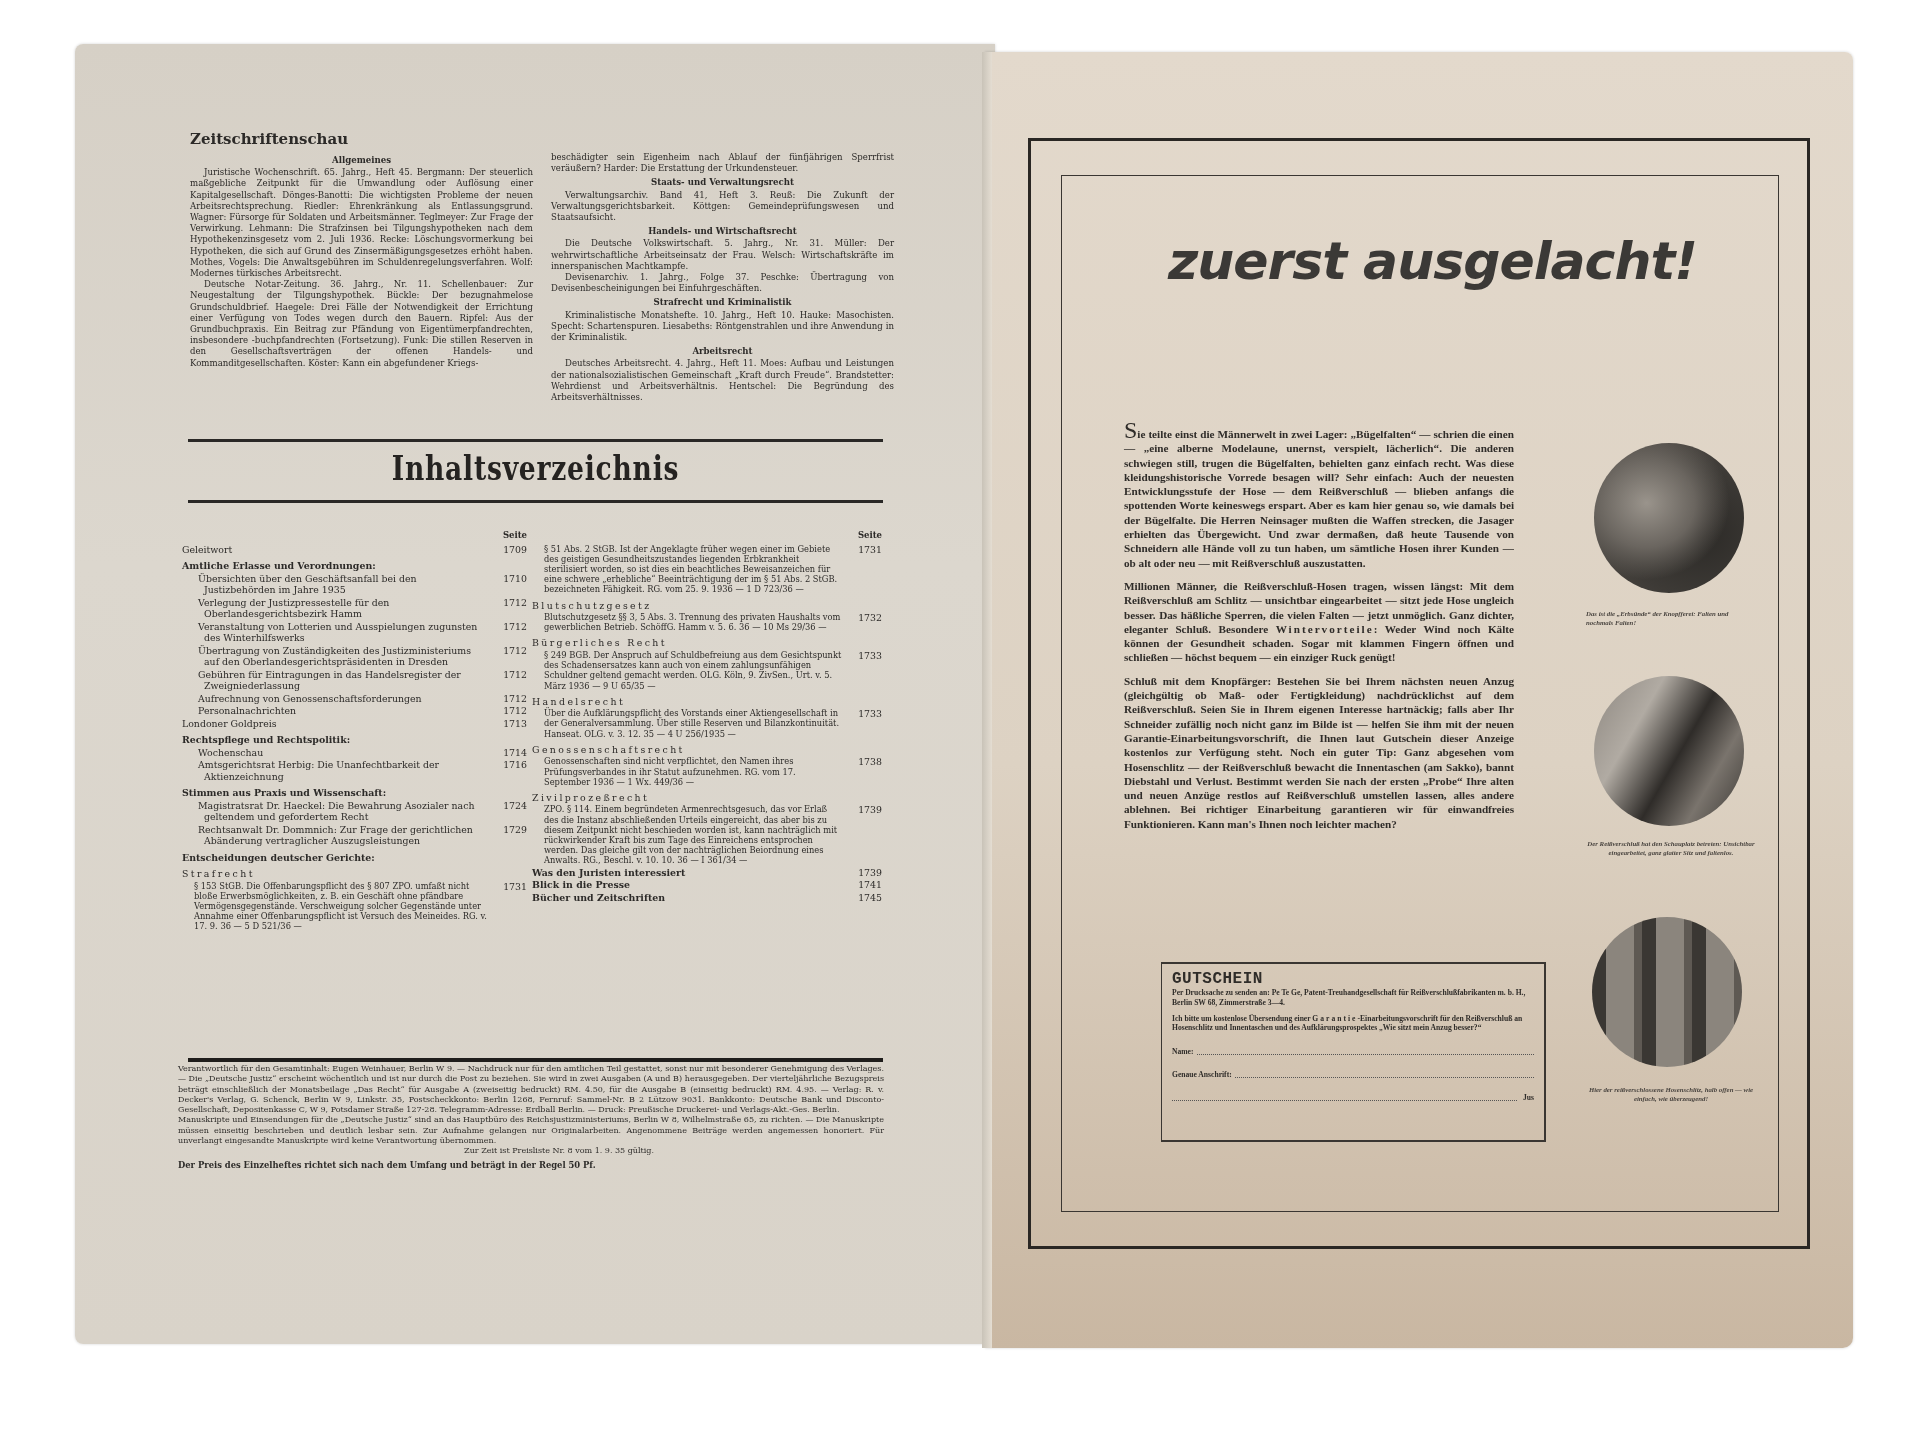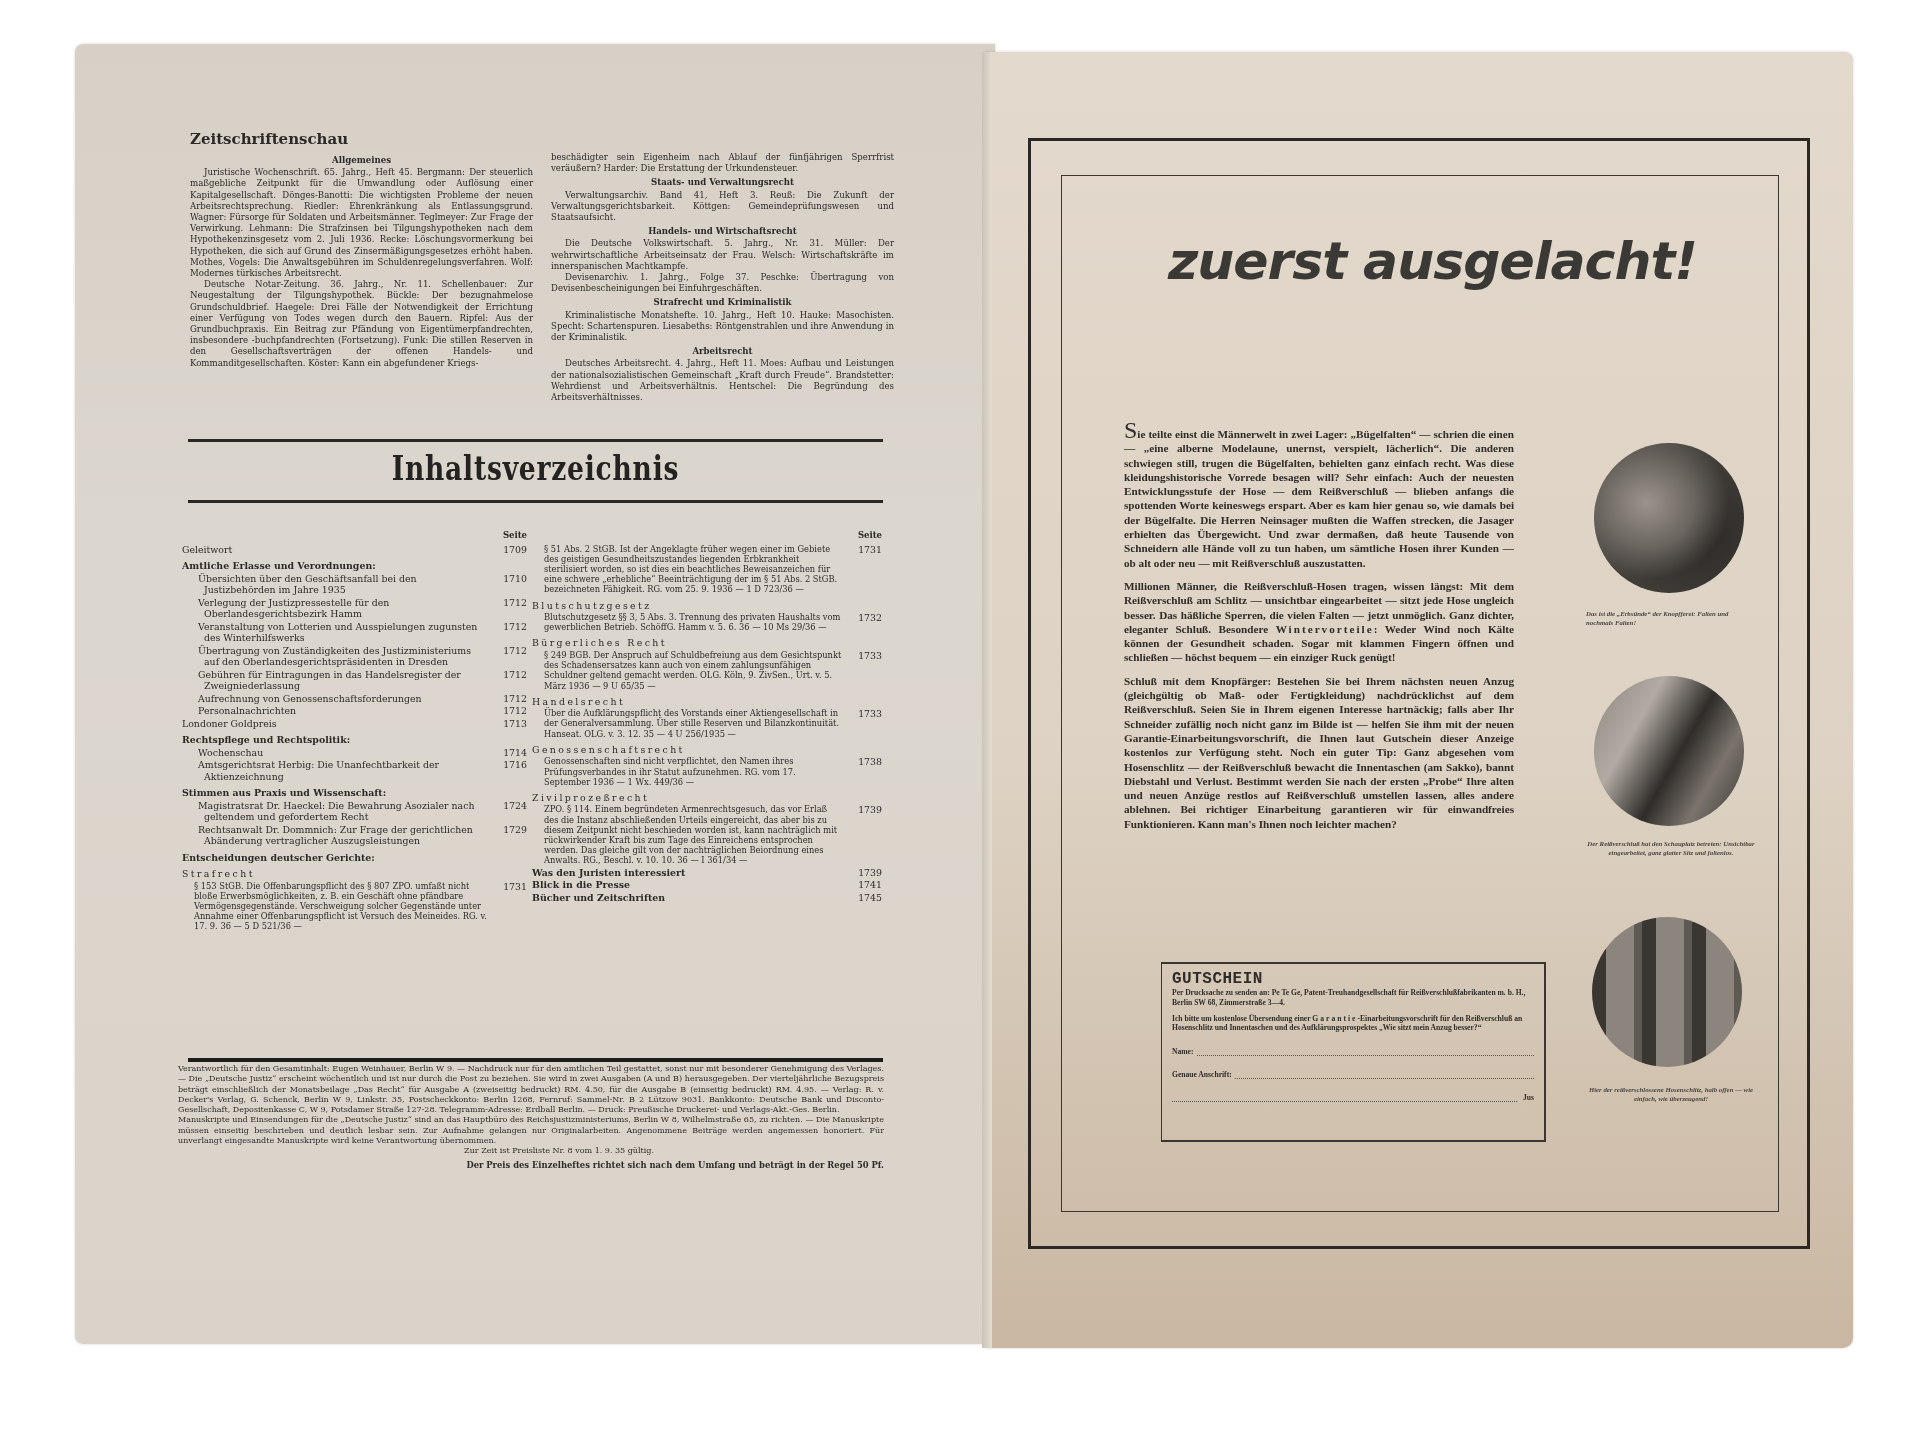--- a/index.html
+++ b/index.html
@@ -52,21 +52,21 @@
   .toc-row.big .t { font-weight: bold; }
   .toc-item { margin-top: 1px; }
 
   .imp-rule { position: absolute; left: 188px; top: 1058px; width: 695px; height: 4px; background: #1f1d1b; }
   .imprint {
     position: absolute; left: 178px; top: 1064px; width: 706px; font-size: 8px; line-height: 10.3px;
     text-align: justify; color: #2e2c2a;
   }
   .imprint p { margin: 0; }
   .imprint .right { text-align: right; padding-right: 230px; }
-  .imprint .price { text-align: right; font-weight: bold; margin-top: 3px; font-size: 8.4px; }
+  .imprint .price { text-align: left; font-weight: bold; margin-top: 3px; font-size: 8.4px; }
 
   
   .frame-outer { position: absolute; left: 1028px; top: 138px; width: 782px; height: 1111px; border: 3px solid #2a2724; }
   .frame-inner { position: absolute; left: 1061px; top: 175px; width: 718px; height: 1037px; border: 1.5px solid #3a3632; }
   .headline {
     position: absolute; left: 1108px; top: 222px; width: 640px;
     font-family: "DejaVu Sans", sans-serif; font-weight: bold; font-style: italic;
     font-size: 52px; line-height: 78px; color: #3b3936; letter-spacing: -1px;
   }
   .headline .l2 { padding-left: 60px; display: block; }
@@ -78,21 +78,21 @@
   .dropcap { font-size: 24px; font-weight: normal; line-height: 10px; }
   .spaced { letter-spacing: 2px; }
 
   .coupon {
     position: absolute; left: 1161px; top: 962px; width: 385px; height: 180px;
     border: 2px solid #3a3632; border-left-width: 1.5px; padding: 6px 10px;
     font-family: "Liberation Serif", serif; font-weight: bold; color: #2f2c29;
   }
   .coupon h3 { font-family: Liberation Mono, monospace; font-size: 16px; font-weight: bold; letter-spacing: 0.5px; }
   .coupon .cp { font-size: 7.6px; line-height: 9.8px; margin-bottom: 6px; }
-  .coupon .field { display: flex; align-items: flex-end; font-size: 7.6px; margin-top: 14px; }
+  .coupon .field { display: flex; font-size: 7.6px; margin-top: 14px; }
   .coupon .field .line { flex: 1; border-bottom: 1.5px dotted #555; margin-left: 3px; height: 8px; }
   .coupon .field .suffix { margin-left: 6px; }
 
   .photo { position: absolute; width: 150px; height: 150px; border-radius: 50%; overflow: hidden; }
   .ph1 { left: 1594px; top: 443px; background:
       radial-gradient(ellipse at 35% 40%, #9a948c 0%, #6a655f 35%, transparent 60%),
       radial-gradient(ellipse at 70% 60%, #2b2926 0%, #3d3a36 50%, #55504a 100%); }
   .ph2 { left: 1594px; top: 676px; background:
       linear-gradient(120deg, #8d8780 0%, #b1aba3 30%, #2f2c29 55%, #7a746d 75%, #3b3834 100%); }
   .ph3 { left: 1592px; top: 917px; background:

